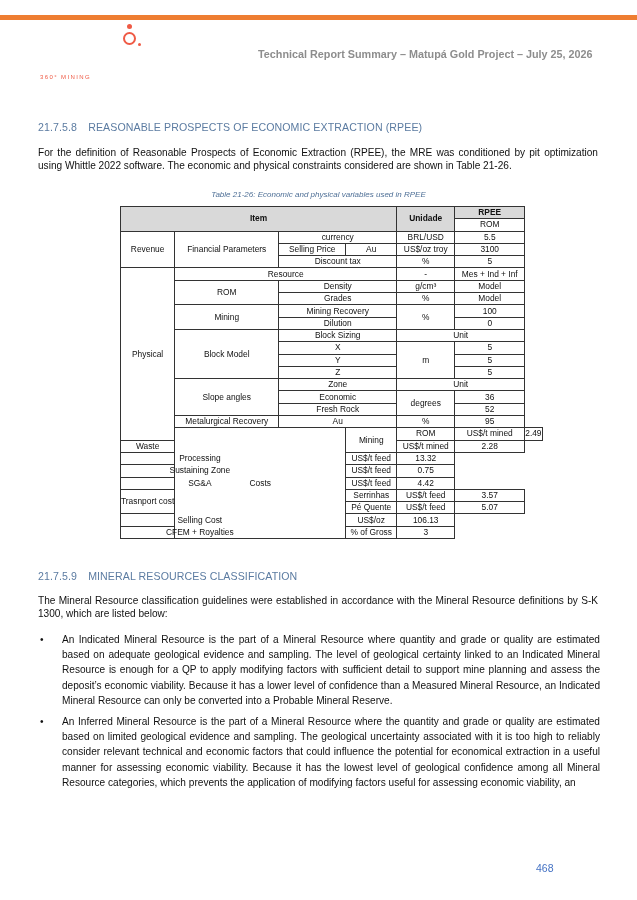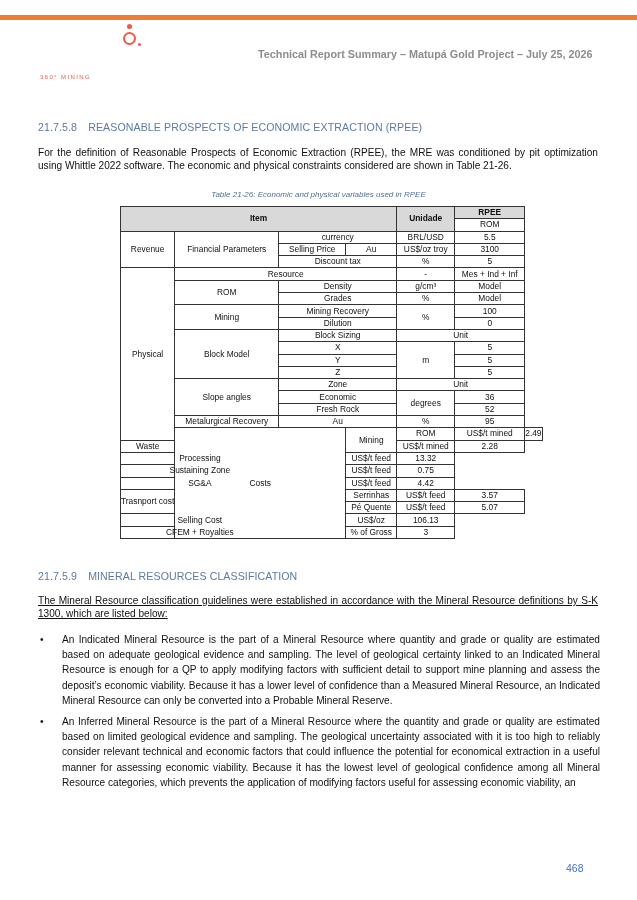--- a/index.html
+++ b/index.html
@@ -21,21 +21,21 @@
   .caption { position:absolute; left:0; width:637px; top:190px; text-align:center; font-size:8px; font-style:italic; color:#4e6f96; }
 
   table.rpee { position:absolute; left:120px; top:206px; border-collapse:collapse; font-family:"Liberation Sans", sans-serif; font-size:8.4px; color:#111; }
   table.rpee td { border:1px solid #333; text-align:center; padding:0; height:11.3px; line-height:11px; white-space:nowrap; }
   table.rpee td.hdr { background:#d9d9d9; font-weight:bold; }
   .c1 { width:43px; } .c2 { width:104px; } .c3a { width:67px; } .c3b { width:51px; } .c4 { width:58px; } .c5 { width:70px; }
 
   ul.bullets { position:absolute; left:38px; top:632px; width:562px; margin:0; padding:0; list-style:none; }
   ul.bullets li { position:relative; padding-left:24px; font-size:10.1px; line-height:15.2px; text-align:justify; margin-bottom:6px; color:#111; }
   ul.bullets li .bullet { position:absolute; left:2px; top:0; }
-  .page-num { position:absolute; left:566px; top:862px; font-size:10.5px; color:#4472c4; }
+  .page-num { position:absolute; left:536px; top:862px; font-size:10.5px; color:#4472c4; }
 </style>
 </head>
 <body>
 
 <div class="topbar"></div>
 
 <div class="logo">
   <div class="logo-dot"></div>
   <div class="logo-ring"></div>
   <div class="logo-dot2"></div>
@@ -203,21 +203,21 @@
     <td>% of Gross</td>
     <td>3</td>
   </tr>
 </tbody>
   </table>
 
 <div class="h3" style="top:570px;">
   <span class="num">21.7.5.9</span>
   <span>MINERAL RESOURCES CLASSIFICATION</span>
 </div>
-<div class="para" style="top:594px;text-decoration:underline;">The Mineral Resource classification guidelines were established in accordance with the Mineral Resource definitions by S-K 1300, which are listed below:</div>
+<div class="para" style="top:594px;">The Mineral Resource classification guidelines were established in accordance with the Mineral Resource definitions by S-K 1300, which are listed below:</div>
 
 <ul class="bullets">
   <li>
     <span class="bullet">•</span>
     <span>An Indicated Mineral Resource is the part of a Mineral Resource where quantity and grade or quality are estimated based on adequate geological evidence and sampling. The level of geological certainty linked to an Indicated Mineral Resource is enough for a QP to apply modifying factors with sufficient detail to support mine planning and assess the deposit’s economic viability. Because it has a lower level of confidence than a Measured Mineral Resource, an Indicated Mineral Resource can only be converted into a Probable Mineral Reserve.</span>
   </li>
   <li>
     <span class="bullet">•</span>
     <span>An Inferred Mineral Resource is the part of a Mineral Resource where the quantity and grade or quality are estimated based on limited geological evidence and sampling. The geological uncertainty associated with it is too high to reliably consider relevant technical and economic factors that could influence the potential for economical extraction in a useful manner for assessing economic viability. Because it has the lowest level of geological confidence among all Mineral Resource categories, which prevents the application of modifying factors useful for assessing economic viability, an</span>
   </li>

